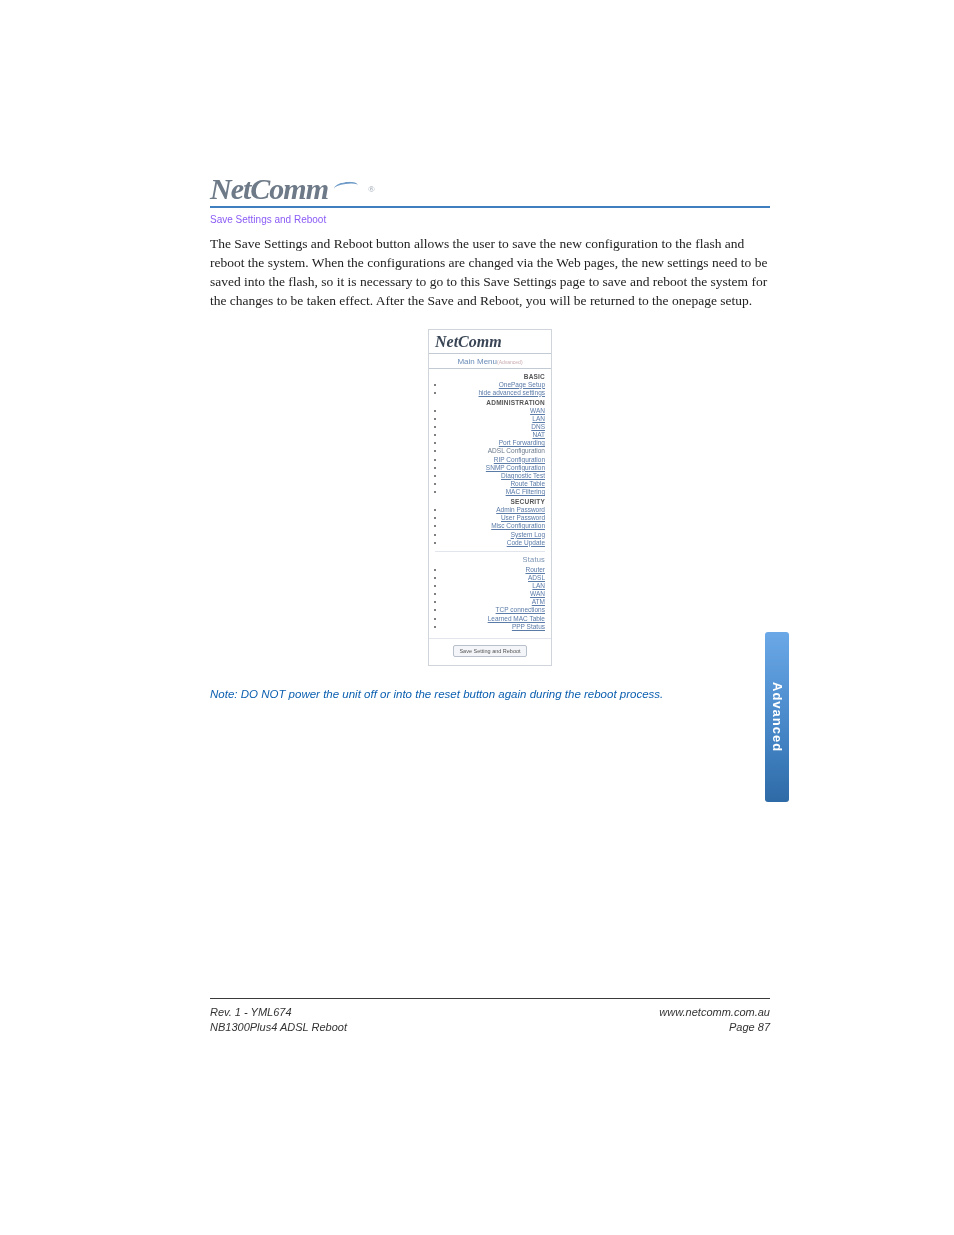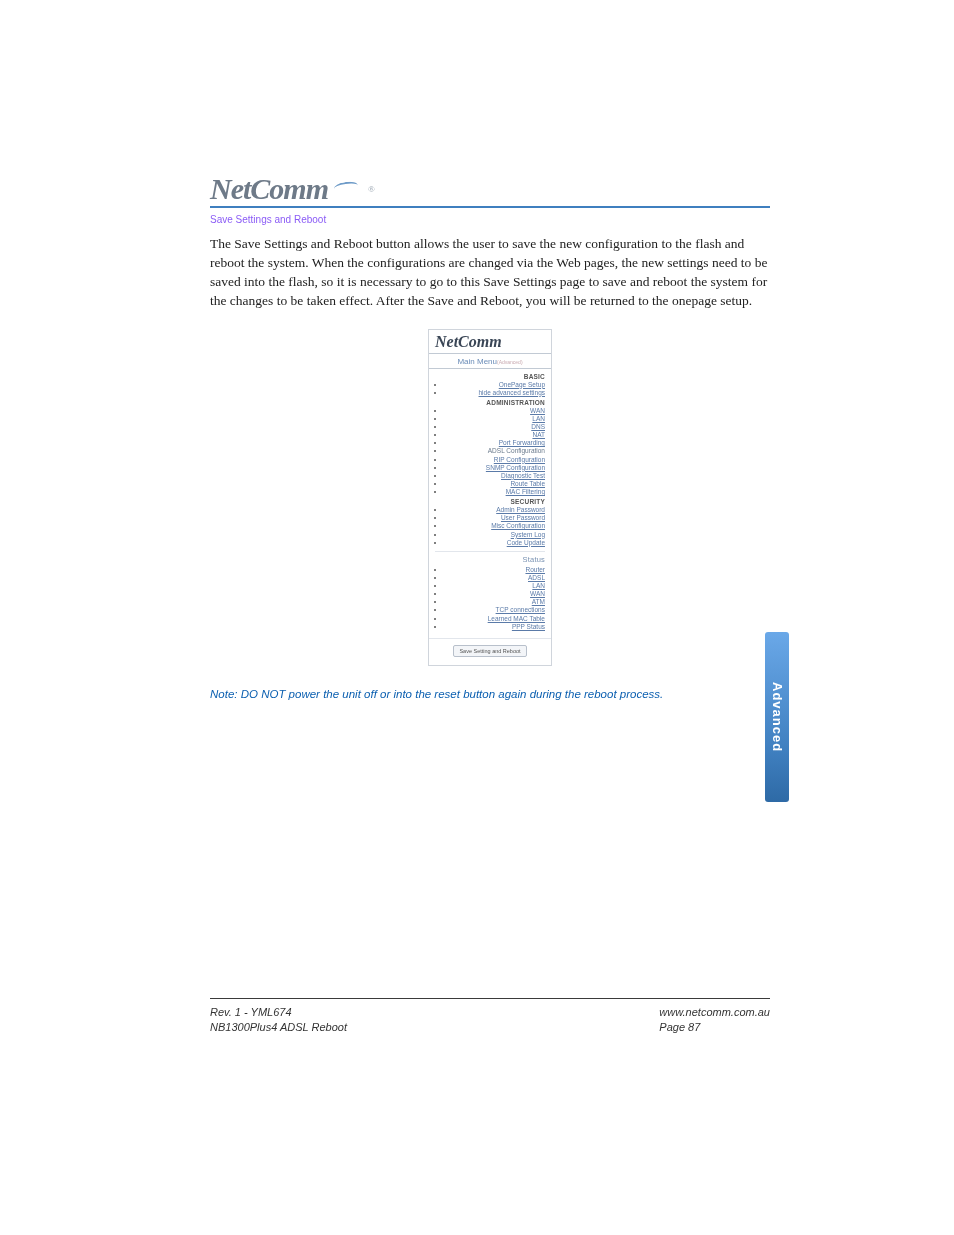--- a/index.html
+++ b/index.html
@@ -187,21 +187,21 @@
   }
   .footer-row {
     display: flex;
     justify-content: space-between;
     font-family: Arial, Helvetica, sans-serif;
     font-style: italic;
     font-size: 11px;
     color: #333;
   }
   .footer-col { line-height: 1.35; }
-  .footer-col.right { }
+  .footer-col.right { text-align: right; }
 </style>
 </head>
 <body>
 
 <div class="page">
   <div class="logo-row">
     <span class="logo-text">NetComm</span>
     <span class="logo-swoosh"></span>
     <span class="logo-reg">®</span>
   </div>

